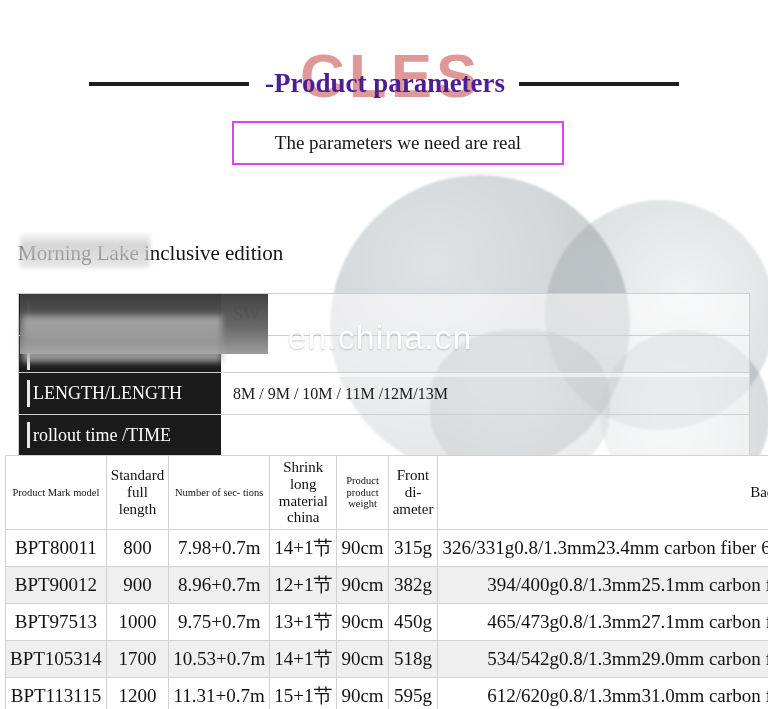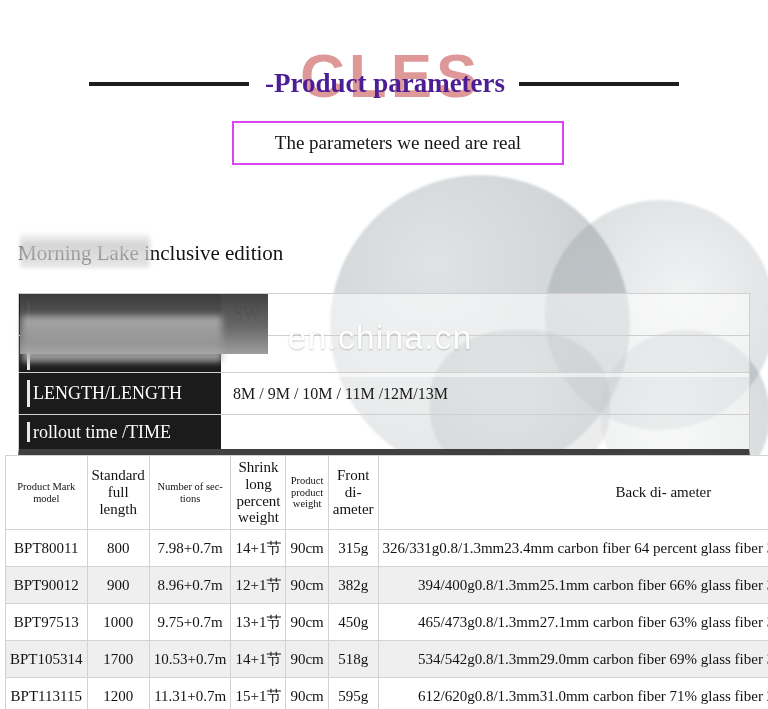--- a/index.html
+++ b/index.html
@@ -148,21 +148,21 @@
     left: 18px;
     width: 732px;
     border: 1px solid #cfcfcf;
     border-bottom: none;
     box-sizing: border-box;
     background: rgba(255,255,255,0.55);
     display: flex;
     align-items: stretch;
     height: 42px;
   }
-  .spec.last { border-bottom: 7px solid #404040; text-align: right; }
+  .spec.last { border-bottom: 1px solid #404040; text-align: right; }
   .spec-label {
     width: 202px;
     background: #1b1b1b;
     color: #ffffff;
     display: flex;
     align-items: center;
     padding-left: 14px;
     box-sizing: border-box;
     font-size: 18px;
     position: relative;
@@ -236,21 +236,21 @@
     height: 36px;
     background: #ffffff;
   }
   table.param-table thead th.small {
     font-size: 10.5px;
   }
   table.param-table tbody tr { height: 37px; }
   table.param-table tbody tr:nth-child(odd) { background: #ffffff; }
   table.param-table tbody tr:nth-child(even) { background: #efefef; }
   table.param-table tbody td {
-    font-size: 15px;
+    font-size: 19px;
     text-align: center;
     color: #121212;
     white-space: nowrap;
   }
   td.c-desc {
     text-align: left;
     font-size: 12px;
     white-space: normal;
     line-height: 1.2;
     padding-left: 5px;
@@ -318,21 +318,21 @@
         <col class="c4">
         <col class="c5">
         <col class="c6">
         <col class="c7">
     </colgroup>
     <thead>
       <tr>
         <th class="small">Product Mark model</th>
         <th>Standard full length</th>
         <th class="small">Number of sec- tions</th>
-        <th>Shrink long percent weight</th>
+        <th>Shrink long material china</th>
         <th class="small">Product product weight</th>
         <th>Front di- ameter</th>
         <th>Back di- ameter</th>
       </tr>
     </thead>
     <tbody>
       <tr>
         <td class="c-model">BPT80011</td>
         <td>800</td>
         <td>7.98+0.7m</td>

